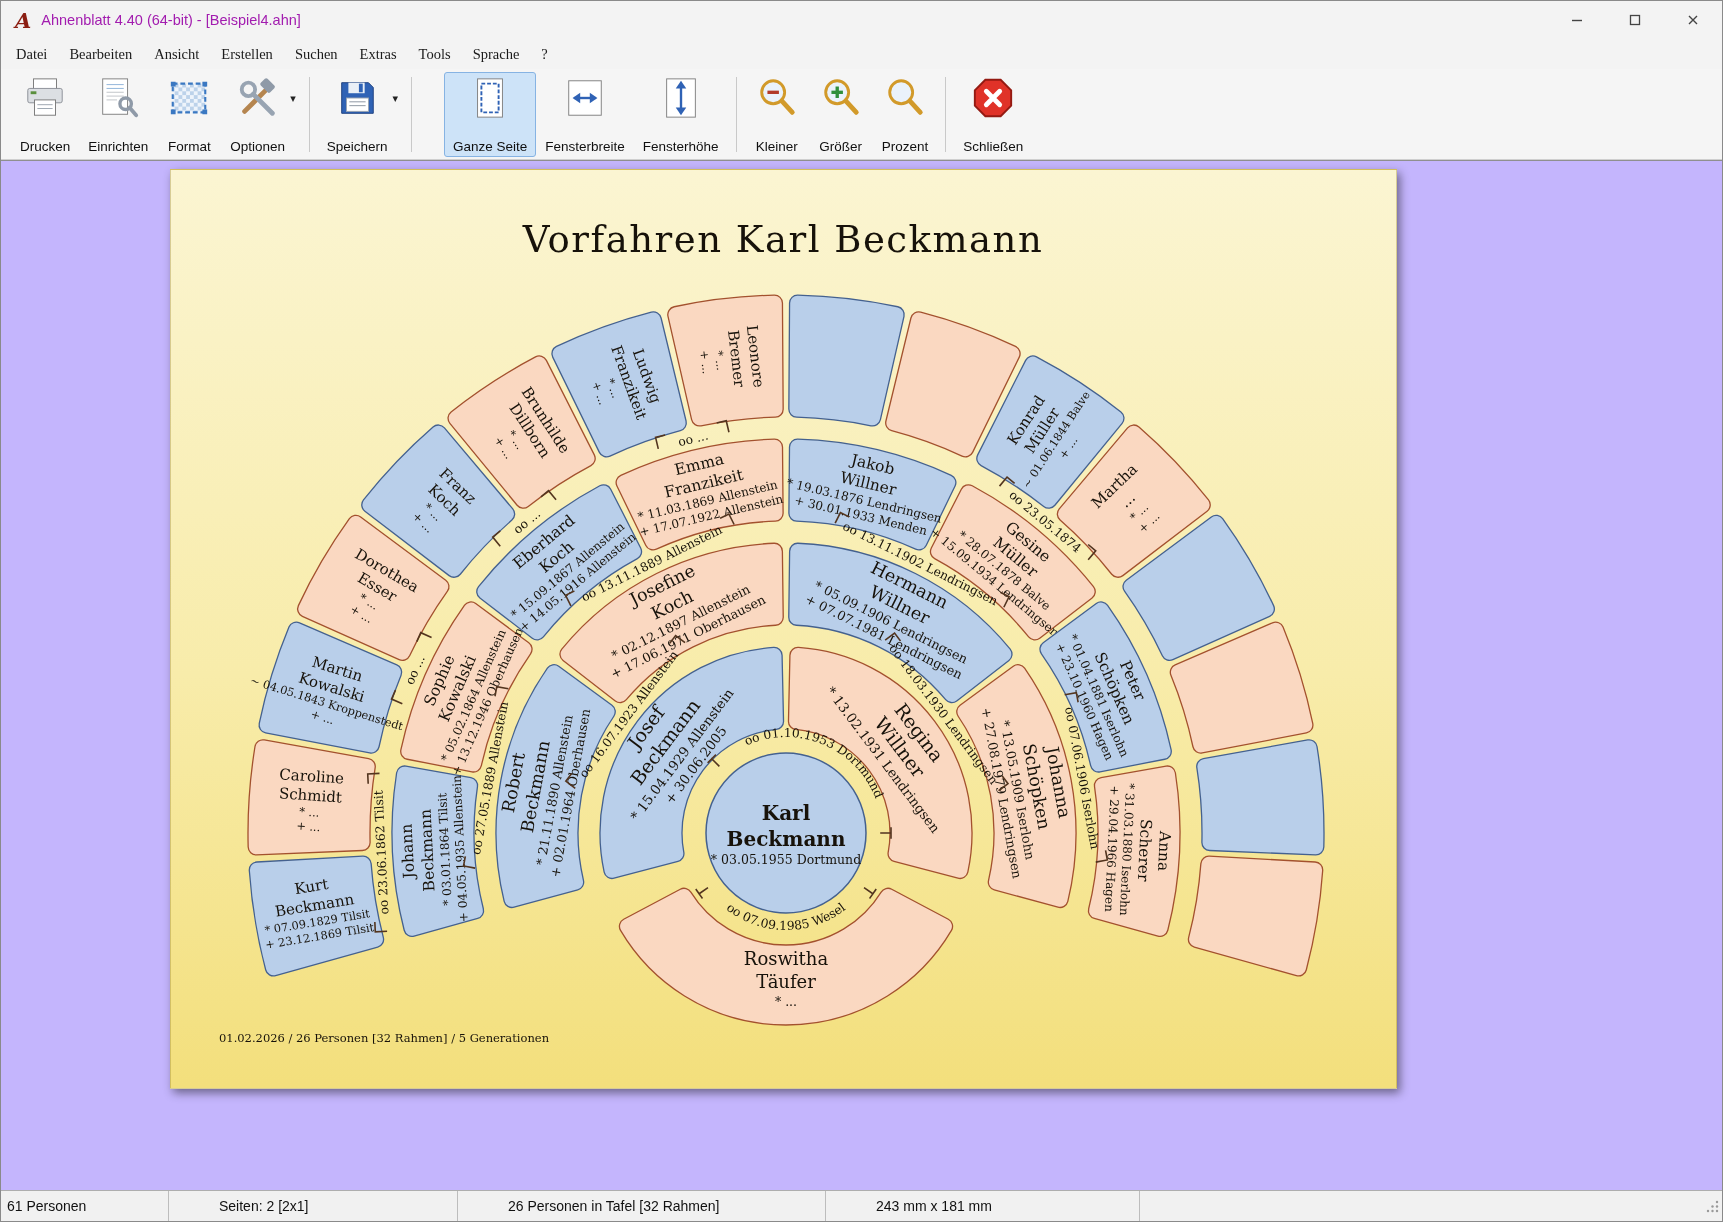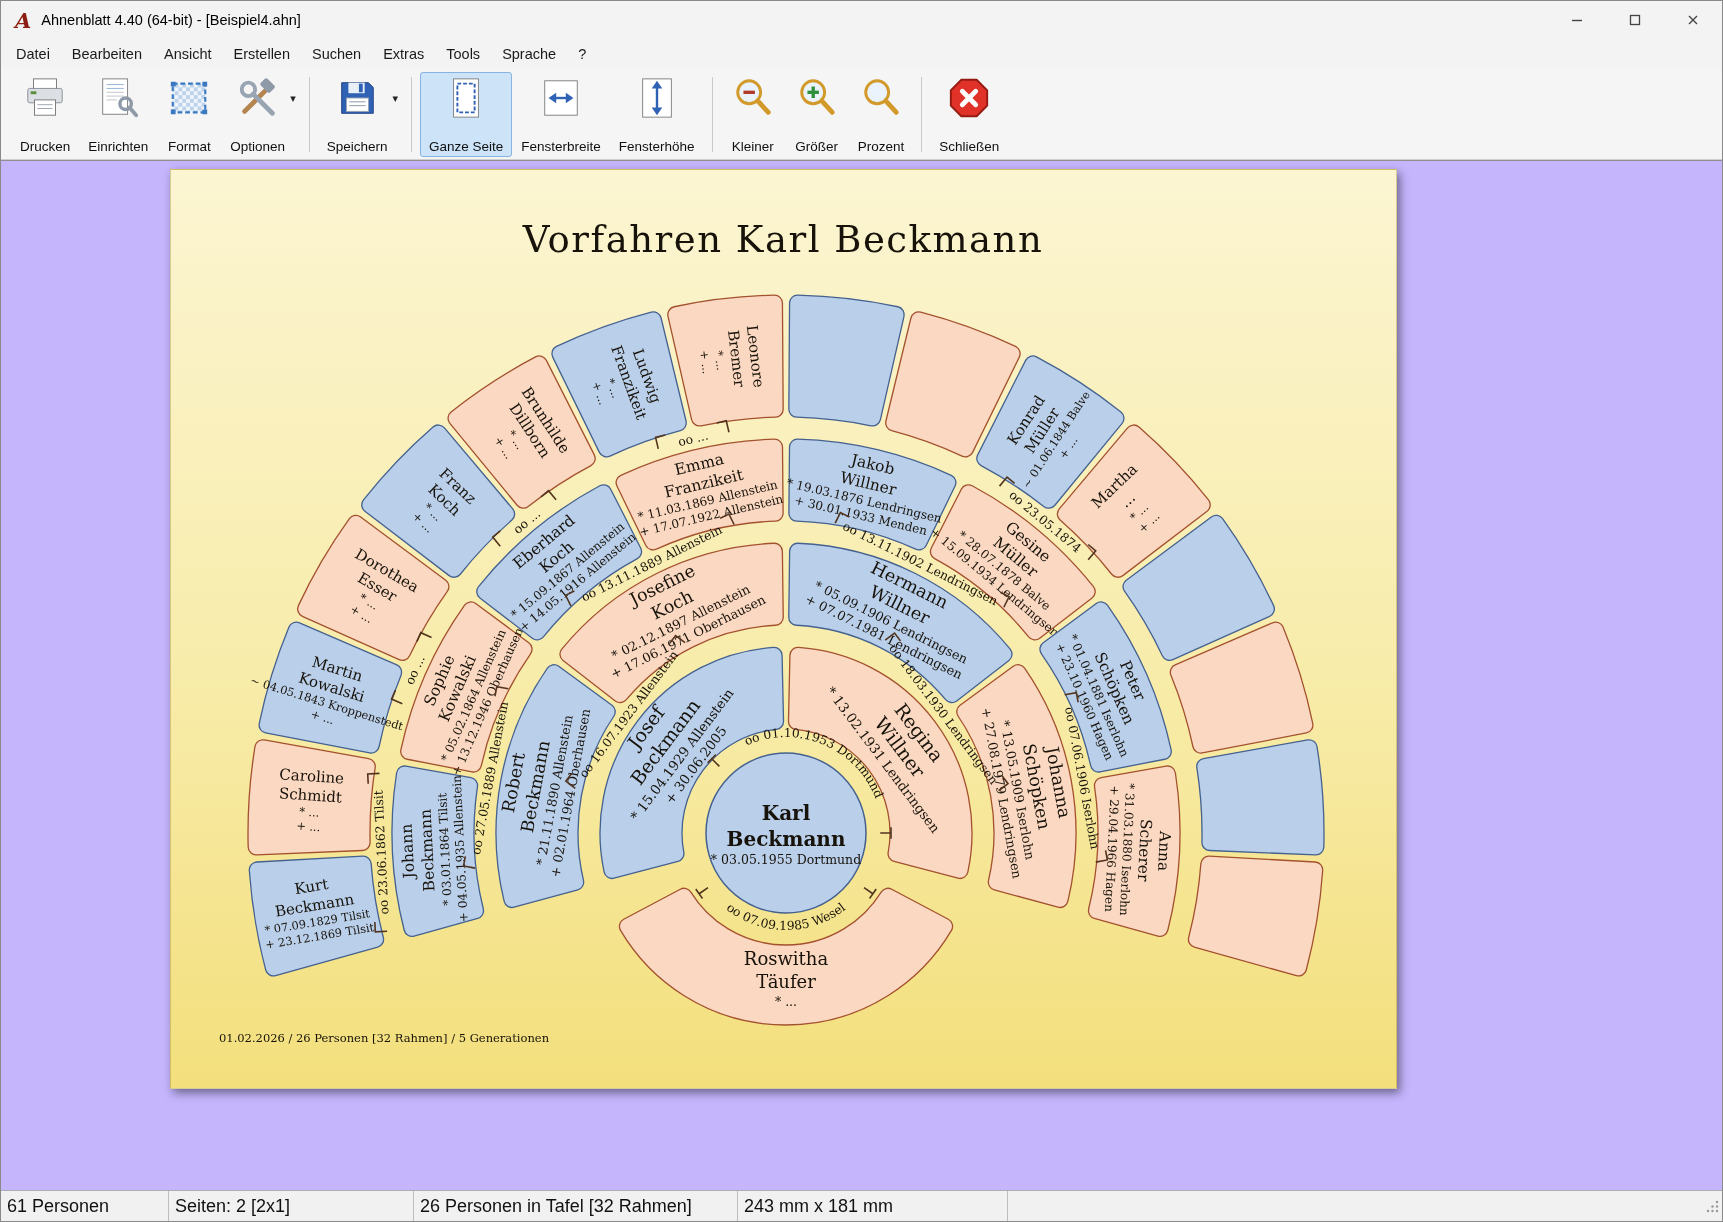--- a/index.html
+++ b/index.html
@@ -1,41 +1,41 @@
 <!DOCTYPE html>
 <html lang="de"><head>
 <meta charset="utf-8">
 <style>
   html,body{margin:0;padding:0;background:#888;}
   body{width:1723px;height:1222px;overflow:hidden;font-family:"Liberation Sans",sans-serif;}
   .window{width:1723px;height:1222px;box-sizing:border-box;border:1px solid #8a8a8a;display:flex;flex-direction:column;background:#f3f3f3;}
   
   .titlebar{height:38px;flex:0 0 38px;display:flex;align-items:center;padding-left:14px;gap:10px;background:#f3f3f3;}
   .app-icon{font-family:"DejaVu Serif",serif;font-style:italic;font-weight:bold;font-size:21px;color:#8b1e12;line-height:1;}
-  .wtitle{font-size:14.5px;color:#000000;}
+  .wtitle{font-size:14.5px;color:#a21caf;}
   .win-controls{margin-left:auto;display:flex;height:100%;}
   .wbtn{width:58px;display:flex;align-items:center;justify-content:center;}
   
   .menubar{height:30px;flex:0 0 30px;display:flex;align-items:center;padding:0 4px;background:#f3f3f3;font-size:14.5px;color:#1a1a1a;}
-  .menu-item{padding:4px 11px;cursor:default;}
+  .menu-item{padding:4px 11px;cursor:default;font-family:Liberation Serif, serif;}
   
   .toolbar{height:85px;flex:0 0 85px;background:#f5f5f5;border-bottom:1px solid #cfcfcf;display:flex;align-items:stretch;padding:3px 6px 2px 10px;}
   .tbtn{display:flex;flex-direction:column;align-items:center;justify-content:flex-start;padding:3px 8px 2px;border:1px solid transparent;border-radius:3px;font-size:13.5px;color:#101010;gap:19px;}
   .tbtn svg{width:46px;height:46px;display:block;}
-  .tbtn.active{background:#cde3f8;border-color:#86b3e3;}
+  .tbtn.active{background:#cde3f8;border-color:#86b3e3;margin-left:24px;}
   .tdrop{display:flex;align-items:center;height:52px;font-size:11px;color:#222;padding:0 5px 0 0;margin-left:-4px;}
   .tsep{width:1px;background:#c9c9c9;margin:5px 8px;}
   
   .viewport{flex:1 1 auto;background:#c4b5fd;border-top:1px solid #8f8f8f;overflow:hidden;position:relative;}
   .page{position:absolute;left:169px;top:8px;width:1225px;height:918px;background:linear-gradient(180deg,#fbf5d2 0%,#f8ecaa 55%,#f3df7c 100%);border:1px solid rgba(150,130,40,.35);box-shadow:3px 4px 9px rgba(0,0,0,.45);}
   #fan-svg{display:block;width:1225px;height:918px;}
   #fan-svg text{font-family:"DejaVu Serif",serif;fill:#17120a;}
   #fan-svg .bracket{stroke:#53351f;stroke-width:1.6;fill:none;stroke-linecap:square;}
   
-  .statusbar{height:30px;flex:0 0 30px;background:#f1f1f1;border-top:1px solid #aeaeae;display:flex;align-items:stretch;font-size:18px;color:#111;}
+  .statusbar{height:30px;flex:0 0 30px;background:#f1f1f1;border-top:1px solid #aeaeae;display:flex;align-items:stretch;font-size:14px;color:#111;gap:44px;}
   .scell{display:flex;align-items:center;padding-left:6px;border-right:1px solid #bdbdbd;box-sizing:border-box;}
   .sfill{flex:1;display:flex;align-items:center;justify-content:flex-end;padding-right:2px;}
 </style>
 </head>
 <body>
 
 <div class="window">
 
   <div class="titlebar">
     <span class="app-icon">A</span>

